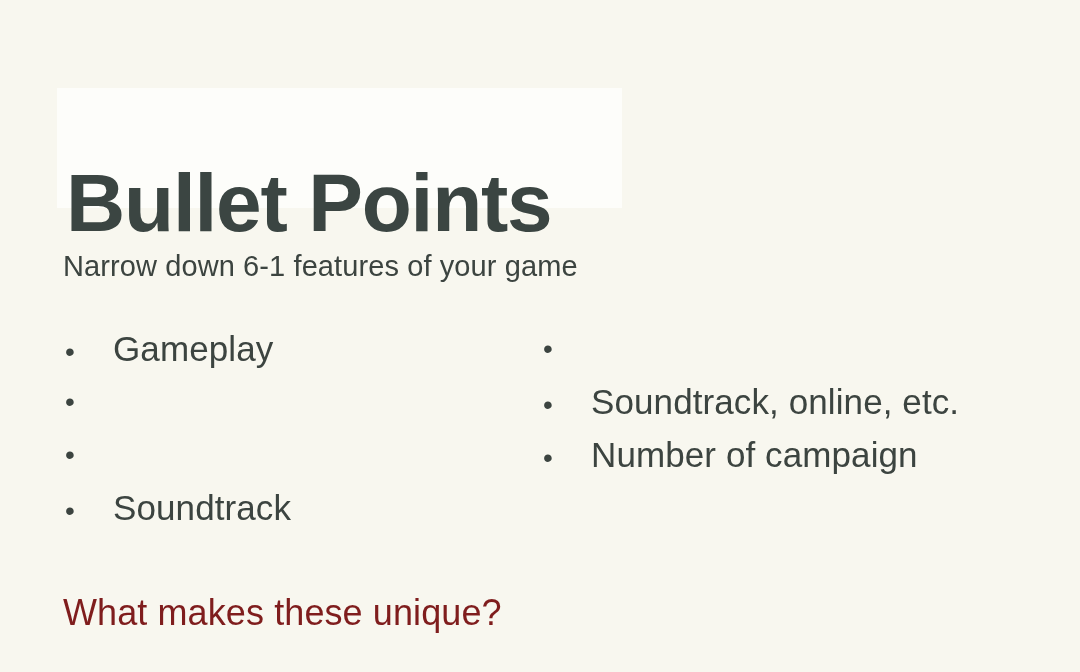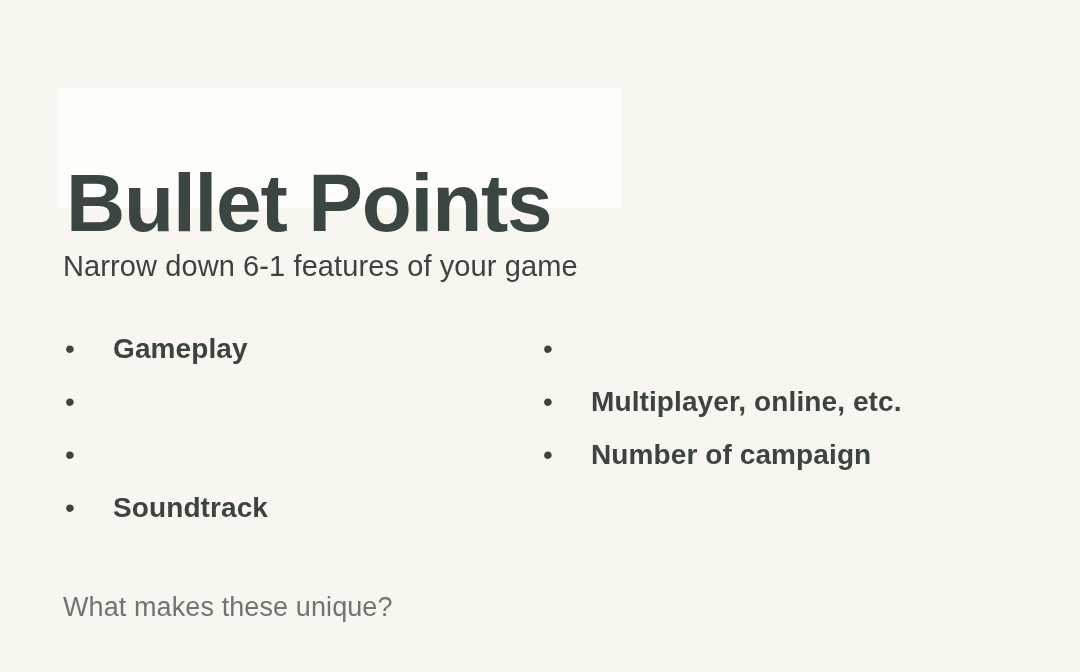--- a/index.html
+++ b/index.html
@@ -92,36 +92,36 @@
     font-size: 28px;
     color: #3c4440;
     line-height: 53px;
     text-align: left;
     padding-left: 2px;
     box-sizing: border-box;
   }
 
   .bullet-label {
     flex: 1 1 auto;
-    font-size: 28px;
-    font-weight: 700;
+    font-size: 35px;
+    font-weight: 400;
     color: #3c4440;
     line-height: 53px;
     letter-spacing: 0.1px;
     white-space: nowrap;
   }
 
   
   .closing {
     position: absolute;
     left: 63px;
     top: 590px;
-    font-size: 27px;
+    font-size: 36px;
     font-weight: 400;
-    color: #737373;
+    color: #7f1d1d;
     letter-spacing: 0.1px;
     line-height: 1.3;
     white-space: nowrap;
   }
 </style>
 </head>
 <body>
 
 <div class="slide">
 
@@ -148,21 +148,21 @@
         <span class="bullet-label">Soundtrack</span>
       </div>
     </div>
 
     <div class="bullet-col right">
       <div class="bullet-row">
         <span class="bullet-dot">•</span>
       </div>
       <div class="bullet-row">
         <span class="bullet-dot">•</span>
-        <span class="bullet-label">Multiplayer, online, etc.</span>
+        <span class="bullet-label">Soundtrack, online, etc.</span>
       </div>
       <div class="bullet-row">
         <span class="bullet-dot">•</span>
         <span class="bullet-label">Number of campaign</span>
       </div>
     </div>
 
   </div>
 
   <div class="closing">What makes these unique?</div>

